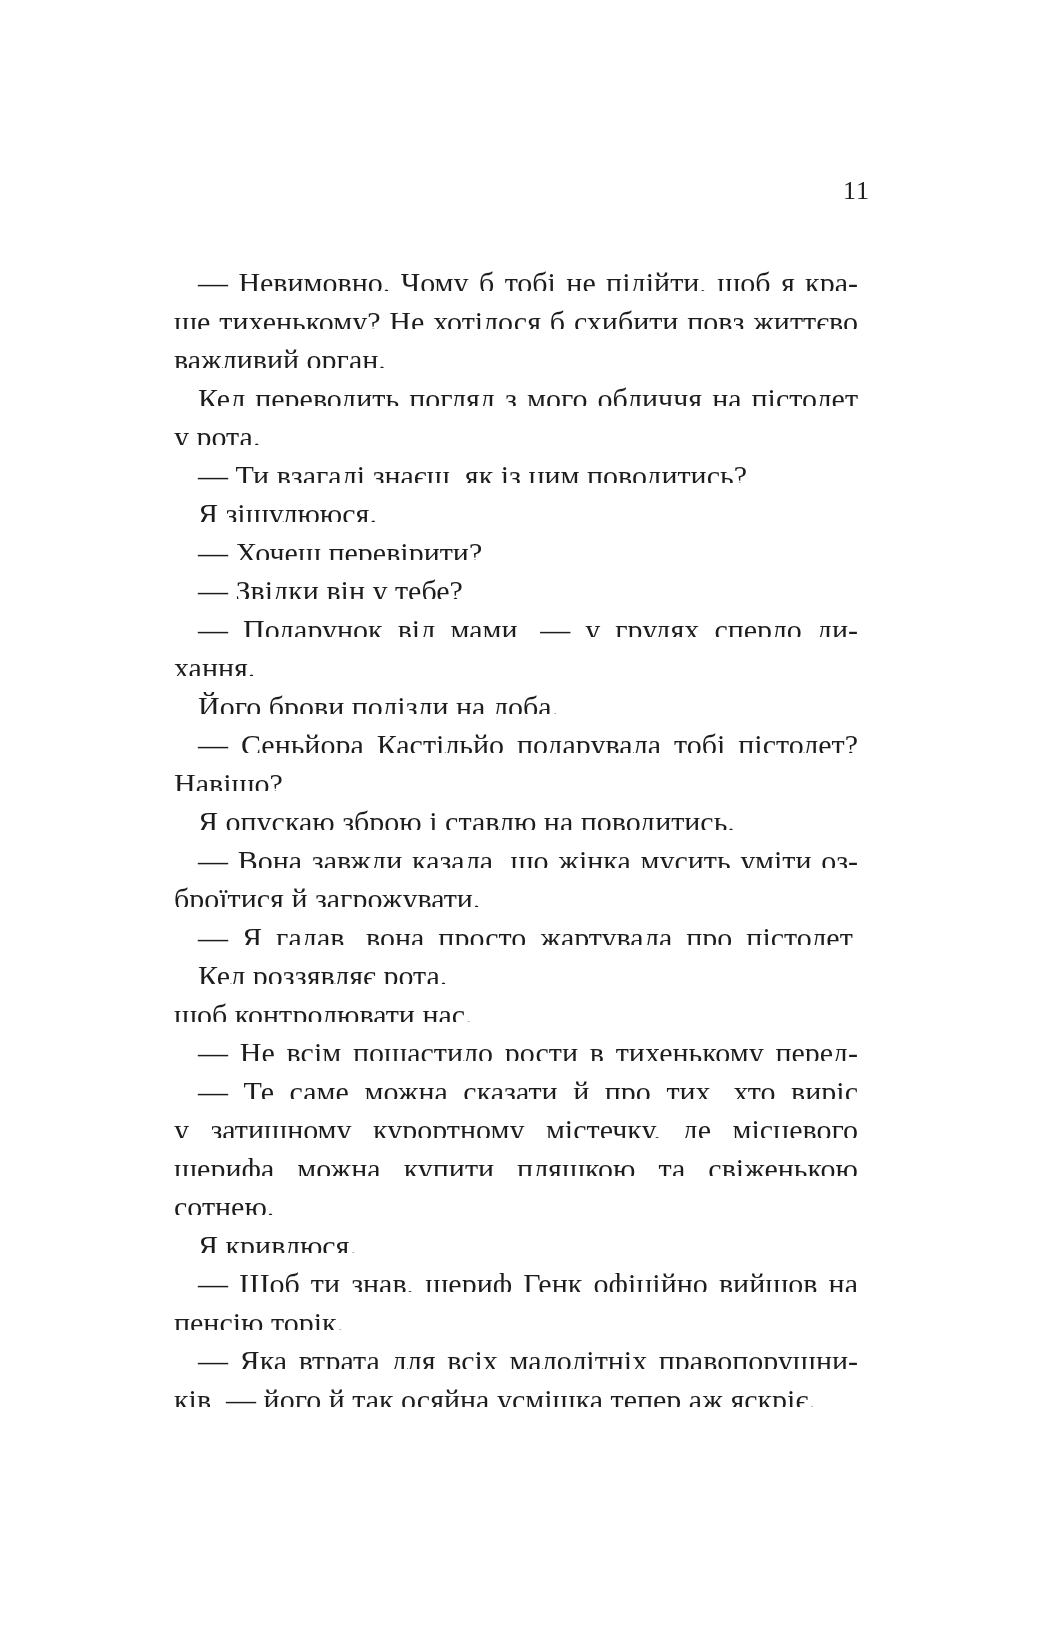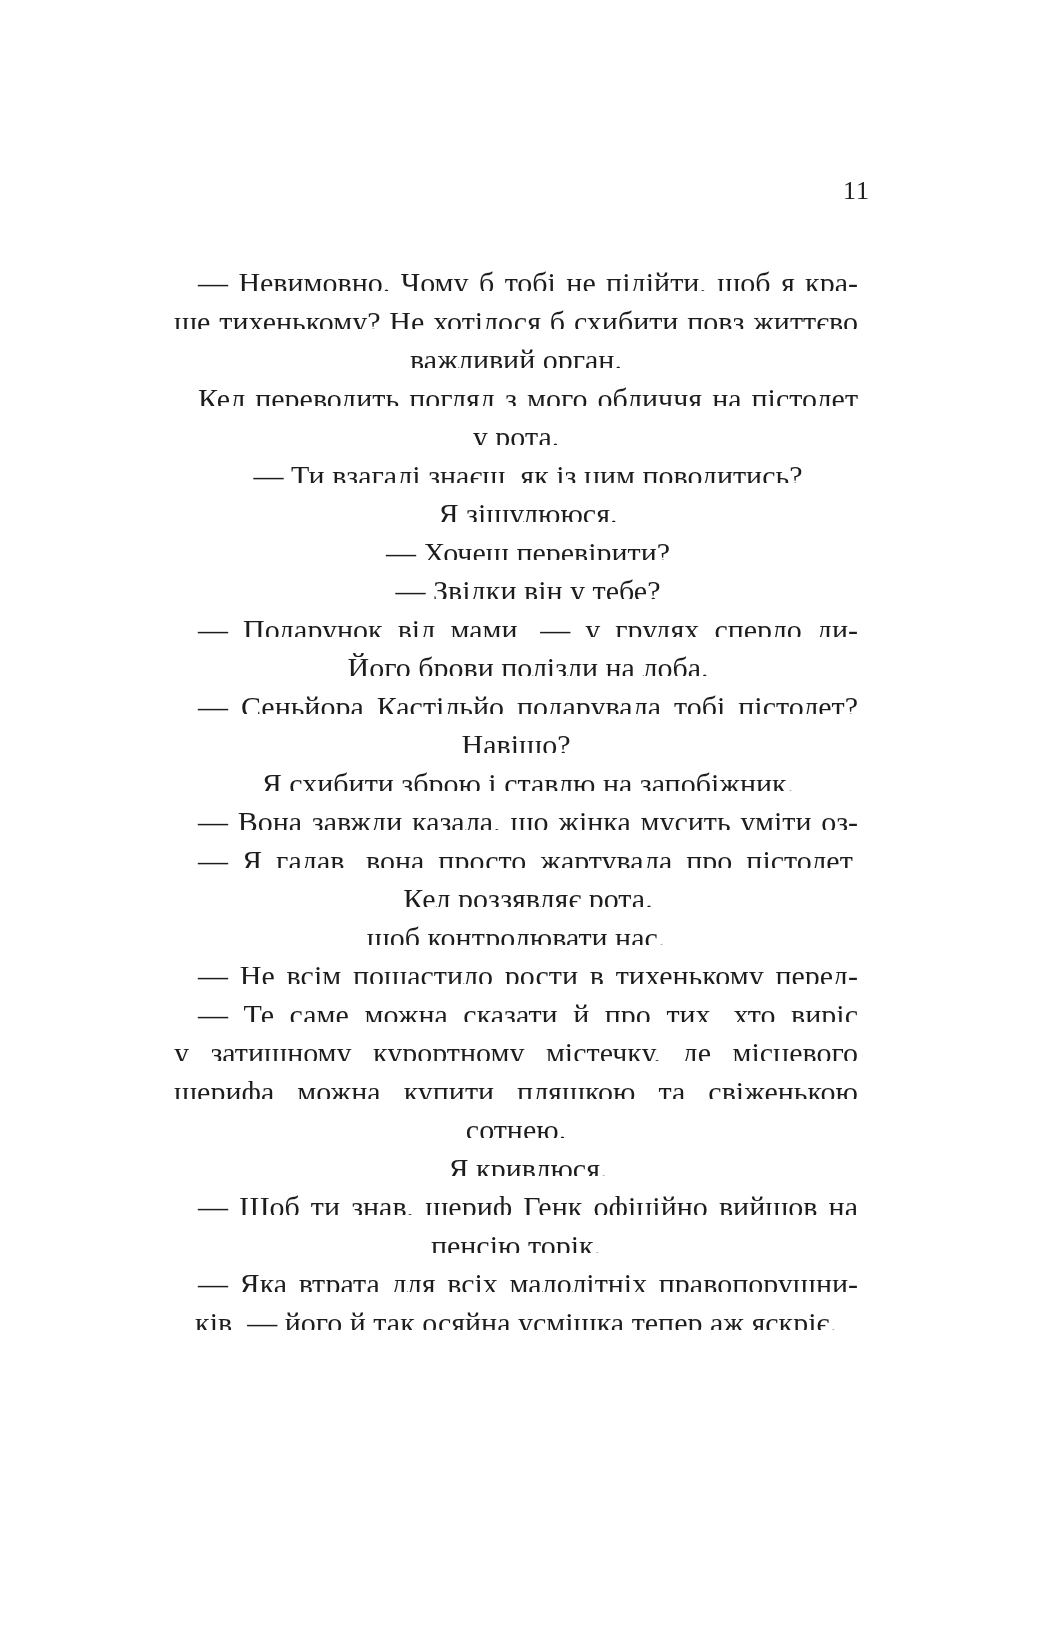--- a/index.html
+++ b/index.html
@@ -35,21 +35,21 @@
     position: absolute;
     top: 216px;
     left: 126px;
     width: 732px;
   }
   .line {
     font-size: 30px;
     line-height: 38.5px;
     height: 38.5px;
     overflow: hidden;
-    text-align: center;
+    text-align: left;
     color: var(--text-color);
   }
   .line.indent { padding-left: 36px; }
   .line.justify {
     text-align: justify;
     text-align-last: justify;
   }
 </style>
 </head>
 <body>
@@ -60,25 +60,27 @@
       <div class="line indent justify">— Невимовно. Чому б тобі не підійти, щоб я кра-</div>
       <div class="line justify">ще тихенькому? Не хотілося б схибити повз життєво</div>
       <div class="line">важливий орган.</div>
       <div class="line indent justify">Кел переводить погляд з мого обличчя на пістолет</div>
       <div class="line">у рота.</div>
       <div class="line indent">— Ти взагалі знаєш, як із цим поводитись?</div>
       <div class="line indent">Я зіщулююся.</div>
       <div class="line indent">— Хочеш перевірити?</div>
       <div class="line indent">— Звідки він у тебе?</div>
       <div class="line indent justify">— Подарунок від мами, — у грудях сперло ди-</div>
+      <div class="line">хання.</div>
       <div class="line indent">Його брови полізли на лоба.</div>
       <div class="line indent justify">— Сеньйора Кастільйо подарувала тобі пістолет?</div>
       <div class="line">Навіщо?</div>
-      <div class="line indent">Я схибити зброю і ставлю на запобіжник.</div>
+      <div class="line indent">Я опускаю зброю і ставлю на поводитись.</div>
       <div class="line indent justify">— Вона завжди казала, що жінка мусить уміти оз-</div>
+      <div class="line">броїтися й загрожувати.</div>
       <div class="line indent justify">— Я гадав, вона просто жартувала про пістолет,</div>
       <div class="line indent">Кел роззявляє рота.</div>
       <div class="line">щоб контролювати нас.</div>
       <div class="line indent justify">— Не всім пощастило рости в тихенькому перед-</div>
       <div class="line indent justify">— Те саме можна сказати й про тих, хто виріс</div>
       <div class="line justify">у затишному курортному містечку, де місцевого</div>
       <div class="line justify">шерифа можна купити пляшкою та свіженькою</div>
       <div class="line">сотнею.</div>
       <div class="line indent">Я кривлюся.</div>
       <div class="line indent justify">— Щоб ти знав, шериф Генк офіційно вийшов на</div>

